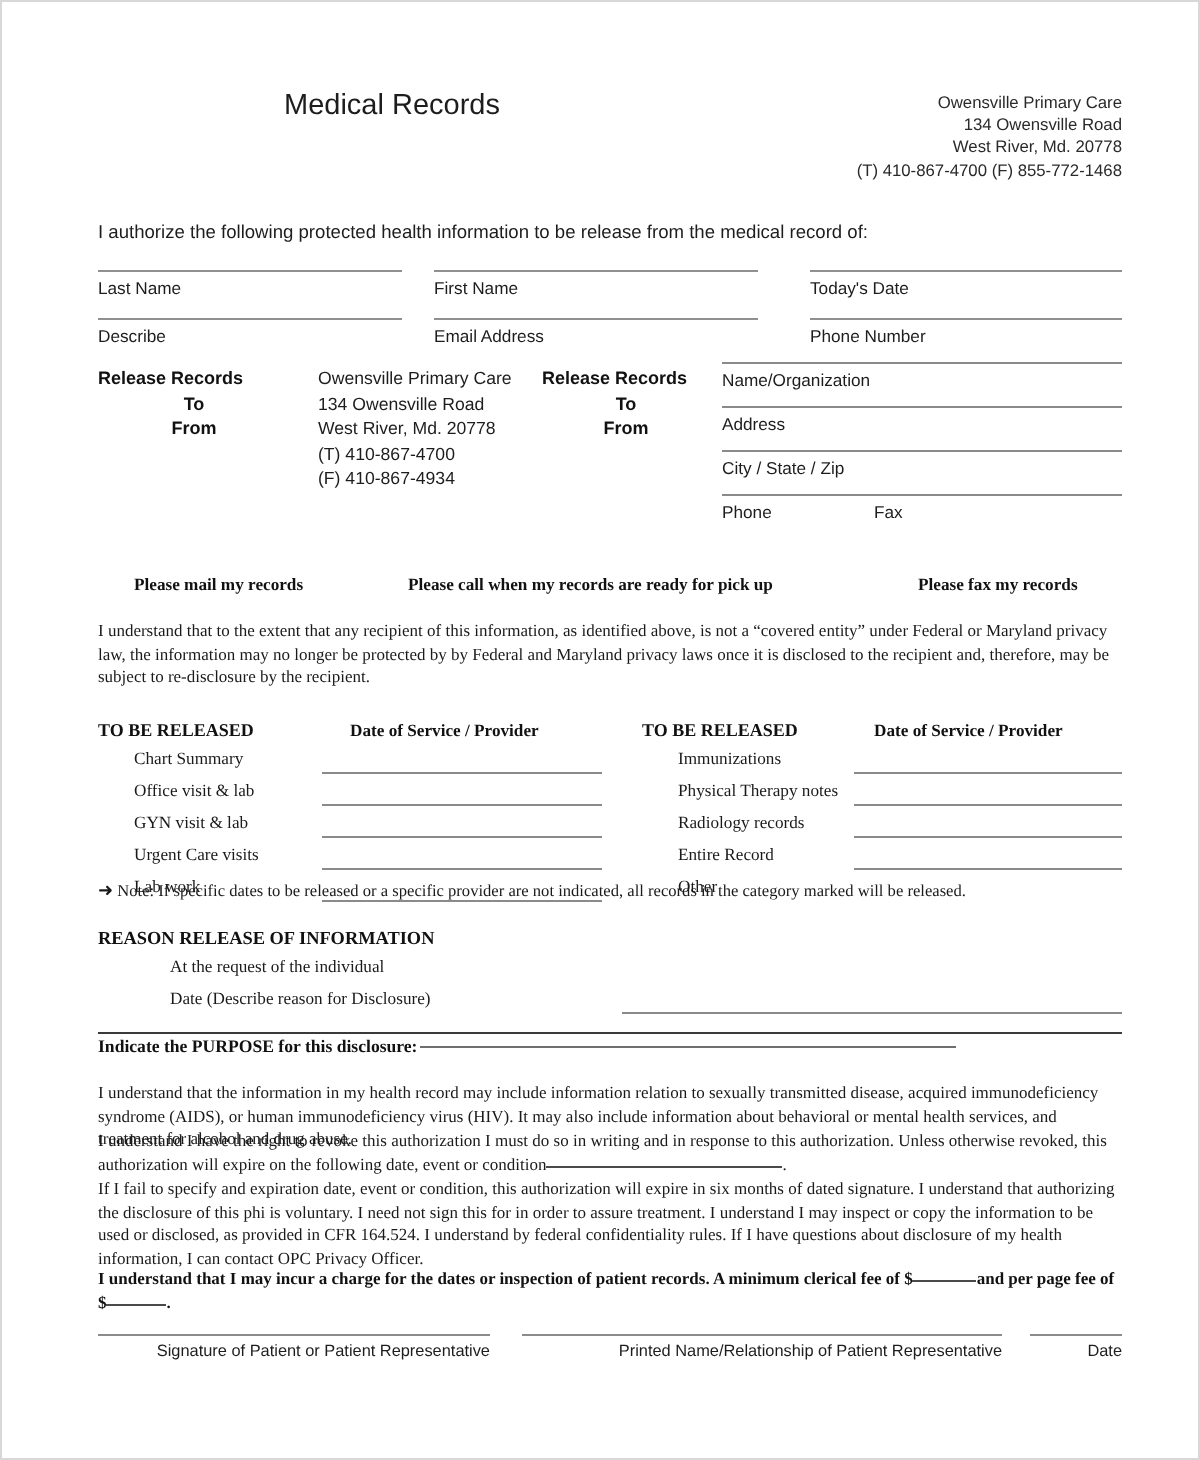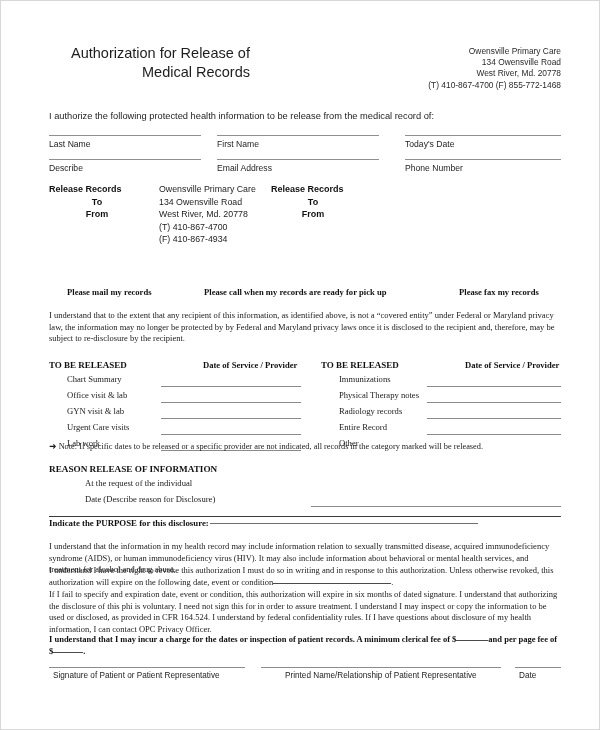--- a/index.html
+++ b/index.html
@@ -186,21 +186,20 @@
     white-space: nowrap;
   }
   .tbr-h-date {
     position: absolute;
     top: 0;
     font-family: "Liberation Serif", serif;
     font-weight: bold;
     font-size: 8.6px;
     color: #111;
     white-space: nowrap;
-    margin-left: 28px;
   }
   .tbr-left  .tbr-h-date { left: 126px; }
   .tbr-right .tbr-h-date { left: 116px; }
   .tbr-item {
     position: absolute;
     left: 18px;
     font-family: "Liberation Serif", serif;
     font-size: 8.6px;
     color: #1a1a1a;
     white-space: nowrap;
@@ -307,37 +306,37 @@
     height: 18px;
     border-top: 1px solid #8c8c8c;
   }
   .sig-fld .sl {
     display: block;
     padding-top: 3px;
     font-family: "Liberation Sans", sans-serif;
     font-size: 8.2px;
     color: #1d1d1d;
     white-space: nowrap;
+    text-align: right;
   }
   .sg1 { left: 0px;   width: 196px; }
   .sg1 .sl { padding-left: 4px; }
   .sg2 { left: 212px; width: 240px; }
   .sg2 .sl { padding-left: 24px; }
   .sg3 { left: 466px; width: 46px; }
   .sg3 .sl { padding-left: 4px; }
 </style>
 </head>
 <body>
 
 <div class="page">
   <div class="sheet">
 
     <div class="header">
       <div class="doc-title">
-        <span class="l1">Authorization for Release of</span>
         <span class="l2">Medical Records</span>
       </div>
       <div class="clinic-block">
         <span>Owensville Primary Care</span>
         <span>134 Owensville Road</span>
         <span>West River, Md. 20778</span>
         <span>(T) 410-867-4700   (F) 855-772-1468</span>
       </div>
     </div>
 
@@ -376,20 +375,35 @@
         <span>Owensville Primary Care</span>
         <span>134 Owensville Road</span>
         <span>West River, Md. 20778</span>
         <span>(T) 410-867-4700</span>
         <span>(F) 410-867-4934</span>
       </div>
       <div class="rel-head rh-b">
         <span class="w1">Release Records</span>
         <span class="w2">To</span>
         <span class="w3">From</span>
+      </div>
+      <div class="addr-lines">
+        <div class="addr-line">
+          <span class="al">Name/Organization</span>
+        </div>
+        <div class="addr-line">
+          <span class="al">Address</span>
+        </div>
+        <div class="addr-line">
+          <span class="al">City / State / Zip</span>
+        </div>
+        <div class="addr-line">
+          <span class="al">Phone</span>
+          <span class="al2">Fax</span>
+        </div>
       </div>
     </div>
 
     <div class="please">
       <span class="pl-1">Please mail my records</span>
       <span class="pl-2">Please call when my records are ready for pick up</span>
       <span class="pl-3">Please fax my records</span>
     </div>
 
     <div class="para para-privacy">I understand that to the extent that any recipient of this information, as identified above, is not a “covered entity” under Federal or Maryland privacy law, the information may no longer be protected by by Federal and Maryland privacy laws once it is disclosed to the recipient and, therefore, may be subject to re-disclosure by the recipient.</div>

